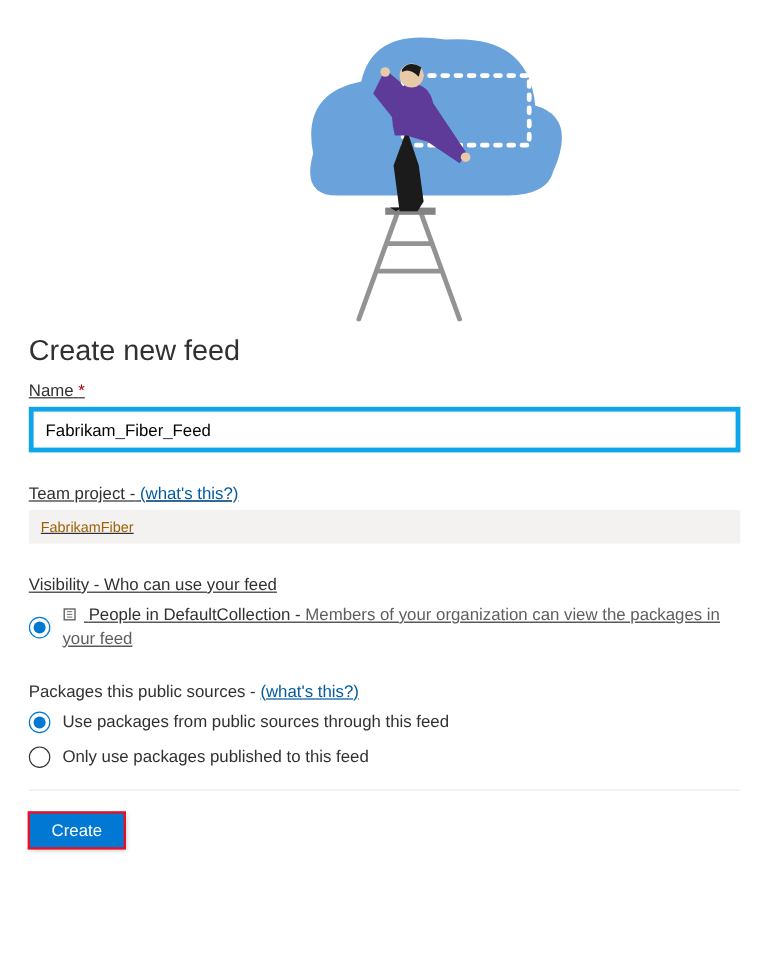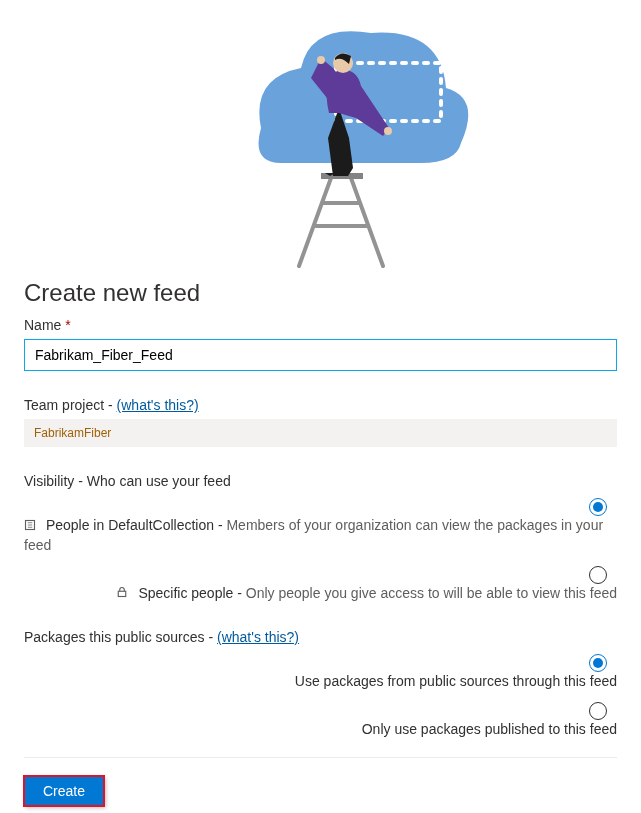--- a/index.html
+++ b/index.html
@@ -35,39 +35,38 @@
       color: #323130;
       margin-bottom: 6px;
       display: block;
     }
     .required { color: #a80000; }
     .help-link { color: #005a9e; }
     input[type="text"] {
       width: 100%;
       padding: 7px 10px;
       font-size: 14px;
-      border: 1px solid #0ea5e9;
+      border: 4px solid #0ea5e9;
       background: #fff;
       font-family: inherit;
     }
     .readonly-field {
       width: 100%;
       padding: 7px 10px;
       font-size: 12px;
       background: #f3f2f1;
       color: #a16207;
     }
-    .section { margin-bottom: 26px; }
+    .section { margin-bottom: 26px; text-decoration: underline; }
     .section-tight { margin-bottom: 12px; }
     .radio-group { margin-top: 8px; }
     .radio-row {
       display: flex;
-      align-items: flex-end;
+      align-items: center;
       margin-bottom: 10px;
-      flex-direction: column;
     }
     .radio {
       flex: 0 0 18px;
       width: 18px;
       height: 18px;
       border-radius: 50%;
       border: 1px solid #323130;
       margin-right: 10px;
       margin-top: 1px;
       position: relative;
@@ -192,32 +191,20 @@
             <svg width="12" height="12" viewBox="0 0 16 16">
                 <rect x="2" y="2" width="12" height="12" fill="none" stroke="#605e5c" stroke-width="1.5"></rect>
                 <line x1="5" y1="5" x2="11" y2="5" stroke="#605e5c"></line>
                 <line x1="5" y1="8" x2="11" y2="8" stroke="#605e5c"></line>
                 <line x1="5" y1="11" x2="11" y2="11" stroke="#605e5c"></line>
               </svg>
           </span>
           <span class="title">People in DefaultCollection - </span><span class="desc">Members of your organization can view the packages in your feed</span>
         </div>
       </div>
-      <div class="radio-row">
-        <div class="radio"></div>
-        <div class="radio-label">
-          <span class="icon-slot">
-            <svg width="12" height="12" viewBox="0 0 16 16">
-                <rect x="3" y="7" width="10" height="7" fill="none" stroke="#605e5c" stroke-width="1.5"></rect>
-                <path d="M5 7 V5 a3 3 0 0 1 6 0 V7" fill="none" stroke="#605e5c" stroke-width="1.5"></path>
-              </svg>
-          </span>
-          <span class="title">Specific people - </span><span class="desc">Only people you give access to will be able to view this feed</span>
-        </div>
-      </div>
     </div>
   </div>
 
   <div class="section-tight">
     <div class="field-label">
       <span>Packages this public sources -</span>
       <a href="#" class="help-link">(what's this?)</a>
     </div>
     <div class="radio-group">
       <div class="radio-row">

